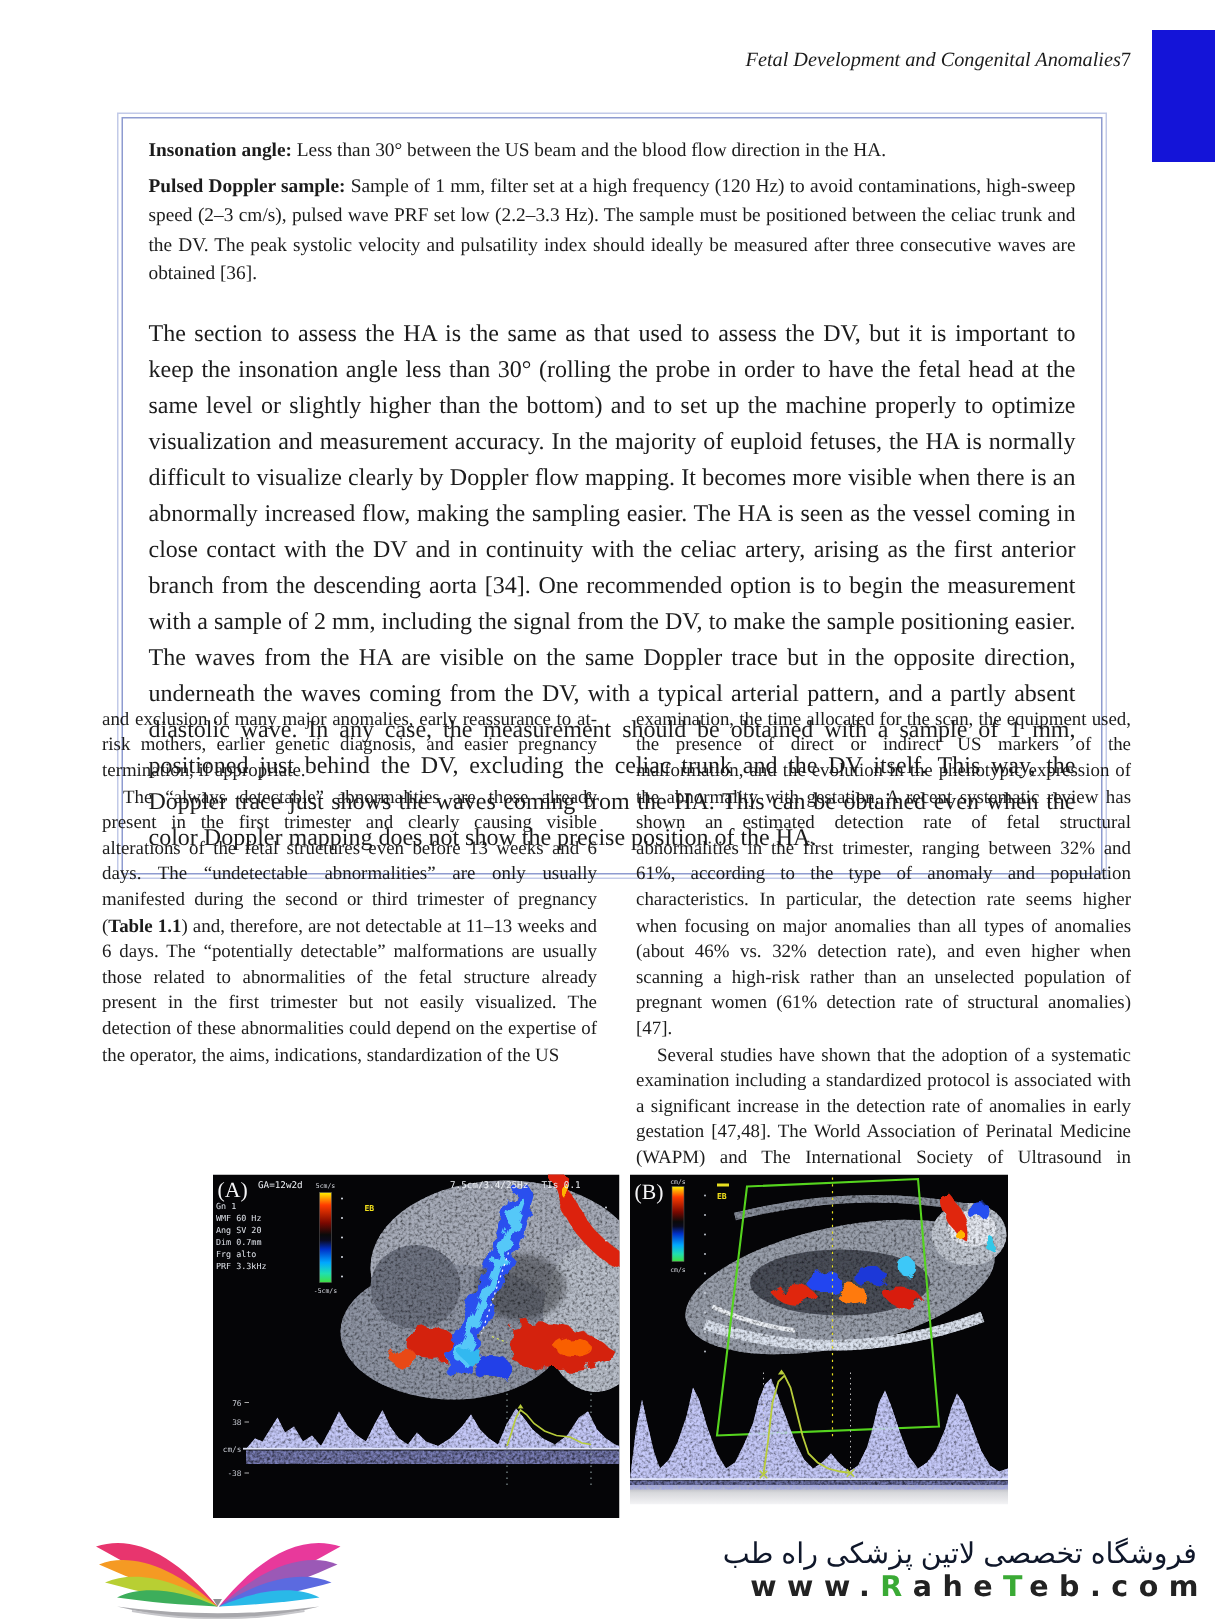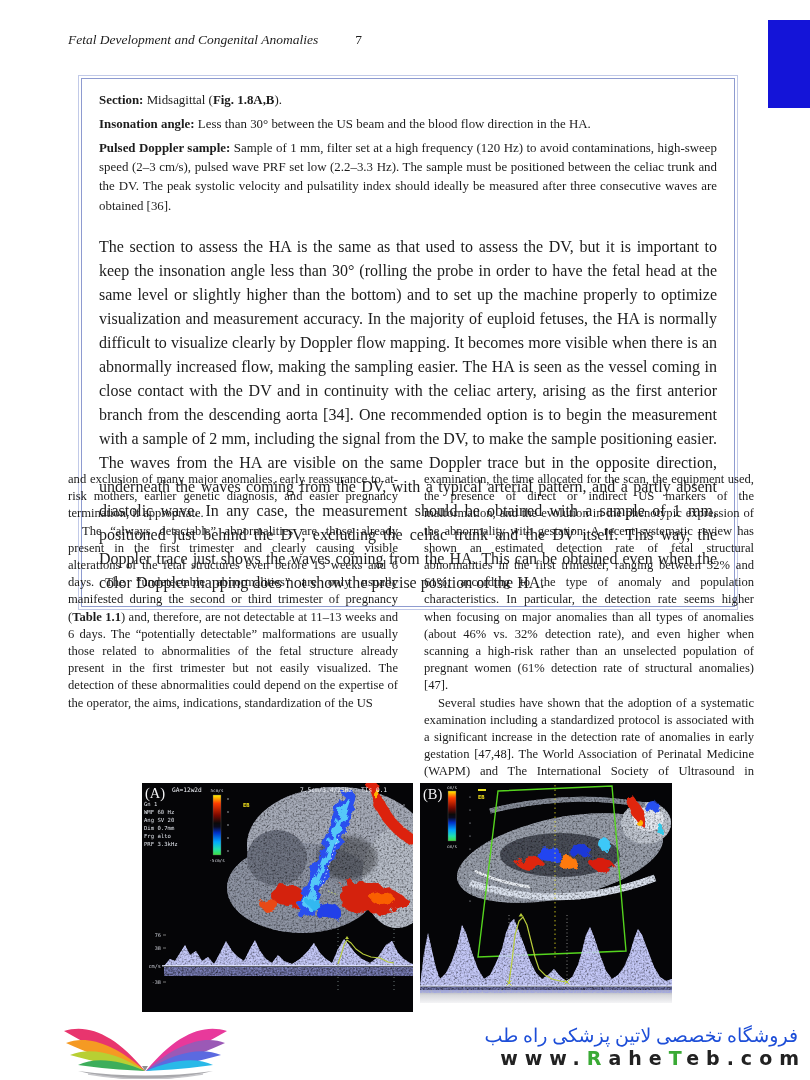--- a/index.html
+++ b/index.html
@@ -2,21 +2,21 @@
 <html style="--corner-tab: #1414d8; --box-border: #8e9bd0; --box-border-light: #c2cae8; --url-green: #3aaa35; --doppler-red: #d42410; --doppler-blue: #2a50ee;"><head>
 <meta charset="utf-8">
 <style>
   * { margin:0; padding:0; box-sizing:border-box; }
   html,body { background:#ffffff; }
   .page { position:relative; width:810px; height:1080px; background:#ffffff;
           font-family:"Liberation Serif", serif; color:#1c1c1c; overflow:hidden; }
 
   
   .running-header { position:absolute; top:32px; left:68px; width:686px;
-                    display:flex; justify-content:flex-start; font-size:13.5px;gap:37px; }
+                    display:flex; justify-content:flex-end; font-size:13.5px; }
   .running-title { font-style:italic; }
   .corner-tab { position:absolute; top:20px; right:0; width:42px; height:88px;
                 background:var(--corner-tab,#1414d8); }
 
   
   .protocol-box { position:absolute; left:78px; top:75px; width:660px;
                   border:1px solid var(--box-border-light,#c2cae8); padding:2px; background:#fff; }
   .protocol-box-inner { border:1px solid var(--box-border,#8e9bd0); padding:12px 17px 11px; }
   .box-item { font-size:12.9px; line-height:1.5; text-align:justify; margin-bottom:4.5px; }
   .box-para { font-size:16px; line-height:1.5; text-align:justify; margin-top:19px; }
@@ -34,40 +34,39 @@
   .ust  { font-family:"DejaVu Sans Mono", monospace; font-size:6.2px; fill:#eceff4; }
   .ust2 { font-family:"DejaVu Sans Mono", monospace; font-size:5.6px; fill:#dfe3ea; }
   .ust3 { font-family:"DejaVu Sans Mono", monospace; font-size:5.2px; fill:#c9ccd4; }
   .ust4 { font-family:"DejaVu Sans Mono", monospace; font-size:4.3px; fill:#d8dbe2; }
   .usy  { font-family:"DejaVu Sans Mono", monospace; font-size:5.4px; fill:#f2e11c; font-weight:bold; }
   .uslabel { font-family:"Liberation Serif", serif; font-size:14.5px; fill:#f4f4f6; }
 
   
   .logo { position:absolute; left:58px; top:1021px; width:176px; height:59px; }
   .footer-fa { position:absolute; right:12px; top:1024px; width:430px; text-align:right;
-               direction:rtl; font-family:Liberation Serif, serif; font-size:19px; color:#1d4ed8; }
+               direction:rtl; font-family:Liberation Sans, sans-serif; font-size:19px; color:#0f172a; }
   .footer-url { position:absolute; right:4px; top:1047px; font-family:"DejaVu Sans", sans-serif;
                 font-size:19px; font-weight:bold; letter-spacing:7px; white-space:nowrap; color:#222; }
   .footer-url span { display:inline; }
 </style>
 </head>
 <body>
 
 <div class="page">
 
   <div class="running-header">
     <span class="running-title">Fetal Development and Congenital Anomalies</span>
     <span>7</span>
   </div>
   <div class="corner-tab"></div>
 
   <div class="protocol-box">
     <div class="protocol-box-inner">
       <div>
-          <div class="box-item"><b>Section:</b> Midsagittal (<b>Fig. 1.8A,B</b>).</div>
           <div class="box-item"><b>Insonation angle:</b> Less than 30° between the US beam and the blood flow direction in the HA.</div>
           <div class="box-item"><b>Pulsed Doppler sample:</b> Sample of 1 mm, filter set at a high frequency (120 Hz) to avoid contaminations, high-sweep speed (2–3 cm/s), pulsed wave PRF set low (2.2–3.3 Hz). The sample must be positioned between the celiac trunk and the DV. The peak systolic velocity and pulsatility index should ideally be measured after three consecutive waves are obtained [36].</div>
         </div>
       <div class="box-para">The section to assess the HA is the same as that used to assess the DV, but it is important to keep the insonation angle less than 30° (rolling the probe in order to have the fetal head at the same level or slightly higher than the bottom) and to set up the machine properly to optimize visualization and measurement accuracy. In the majority of euploid fetuses, the HA is normally difficult to visualize clearly by Doppler flow mapping. It becomes more visible when there is an abnormally increased flow, making the sampling easier. The HA is seen as the vessel coming in close contact with the DV and in continuity with the celiac artery, arising as the first anterior branch from the descending aorta [34]. One recommended option is to begin the measurement with a sample of 2 mm, including the signal from the DV, to make the sample positioning easier. The waves from the HA are visible on the same Doppler trace but in the opposite direction, underneath the waves coming from the DV, with a typical arterial pattern, and a partly absent diastolic wave. In any case, the measurement should be obtained with a sample of 1 mm, positioned just behind the DV, excluding the celiac trunk and the DV itself. This way, the Doppler trace just shows the waves coming from the HA. This can be obtained even when the color Doppler mapping does not show the precise position of the HA.</div>
     </div>
   </div>
 
   <div class="columns">
     <div class="col">
         <p class="para">and exclusion of many major anomalies, early reassurance to at-risk mothers, earlier genetic diagnosis, and easier pregnancy termination, if appropriate.</p>

